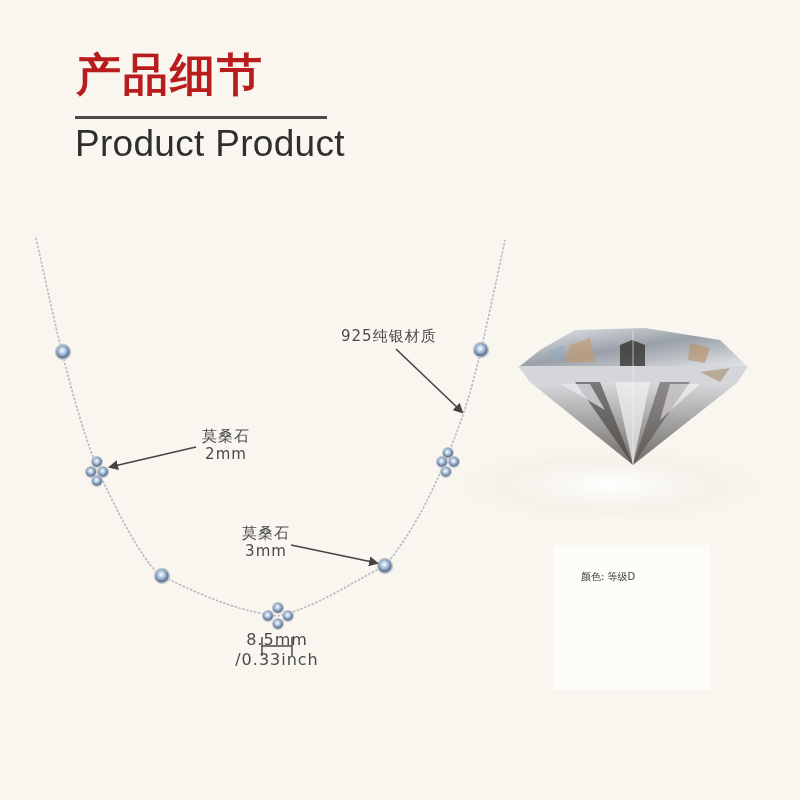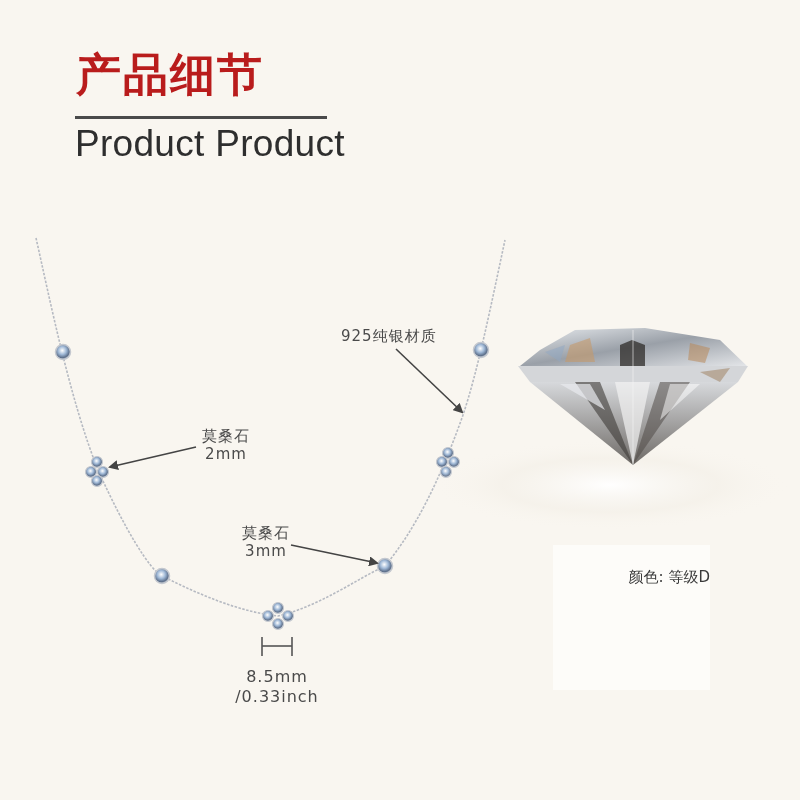--- a/index.html
+++ b/index.html
@@ -62,26 +62,25 @@
       position: absolute;
       left: 553px;
       top: 545px;
       width: 157px;
       height: 145px;
       background: #fdfcf9;
       box-sizing: border-box;
       padding: 22px 0 0 28px;
     }
     .spec-row {
-      font-size: 15px;
+      font-size: 10px;
       color: #3a3a3a;
       height: 34px;
       line-height: 20px;
       white-space: nowrap;
-      text-align: right;
     }
     .spec-key, .spec-val {
       display: inline;
     }
   </style>
 </head>
 <body>
 
 <div class="heading-cn">产品细节</div>
 <div class="heading-rule"></div>
@@ -187,21 +186,21 @@
 <div class="label" style="left:196px; top:427px; width:60px;">
   <div>莫桑石</div>
   <div>2mm</div>
 </div>
 
 <div class="label" style="left:236px; top:524px; width:60px;">
   <div>莫桑石</div>
   <div>3mm</div>
 </div>
 
-<div class="label" style="left:222px; top:667px; width:110px; font-size:16px; line-height:20px;">
+<div class="label" style="left:222px; top:630px; width:110px; font-size:16px; line-height:20px;">
   <div>8.5mm</div>
   <div>/0.33inch</div>
 </div>
 
 <div class="spec-card">
   <div class="spec-row">
     <span class="spec-key">颜色:</span>
     <span class="spec-val">等级D</span>
   </div>
 </div>

